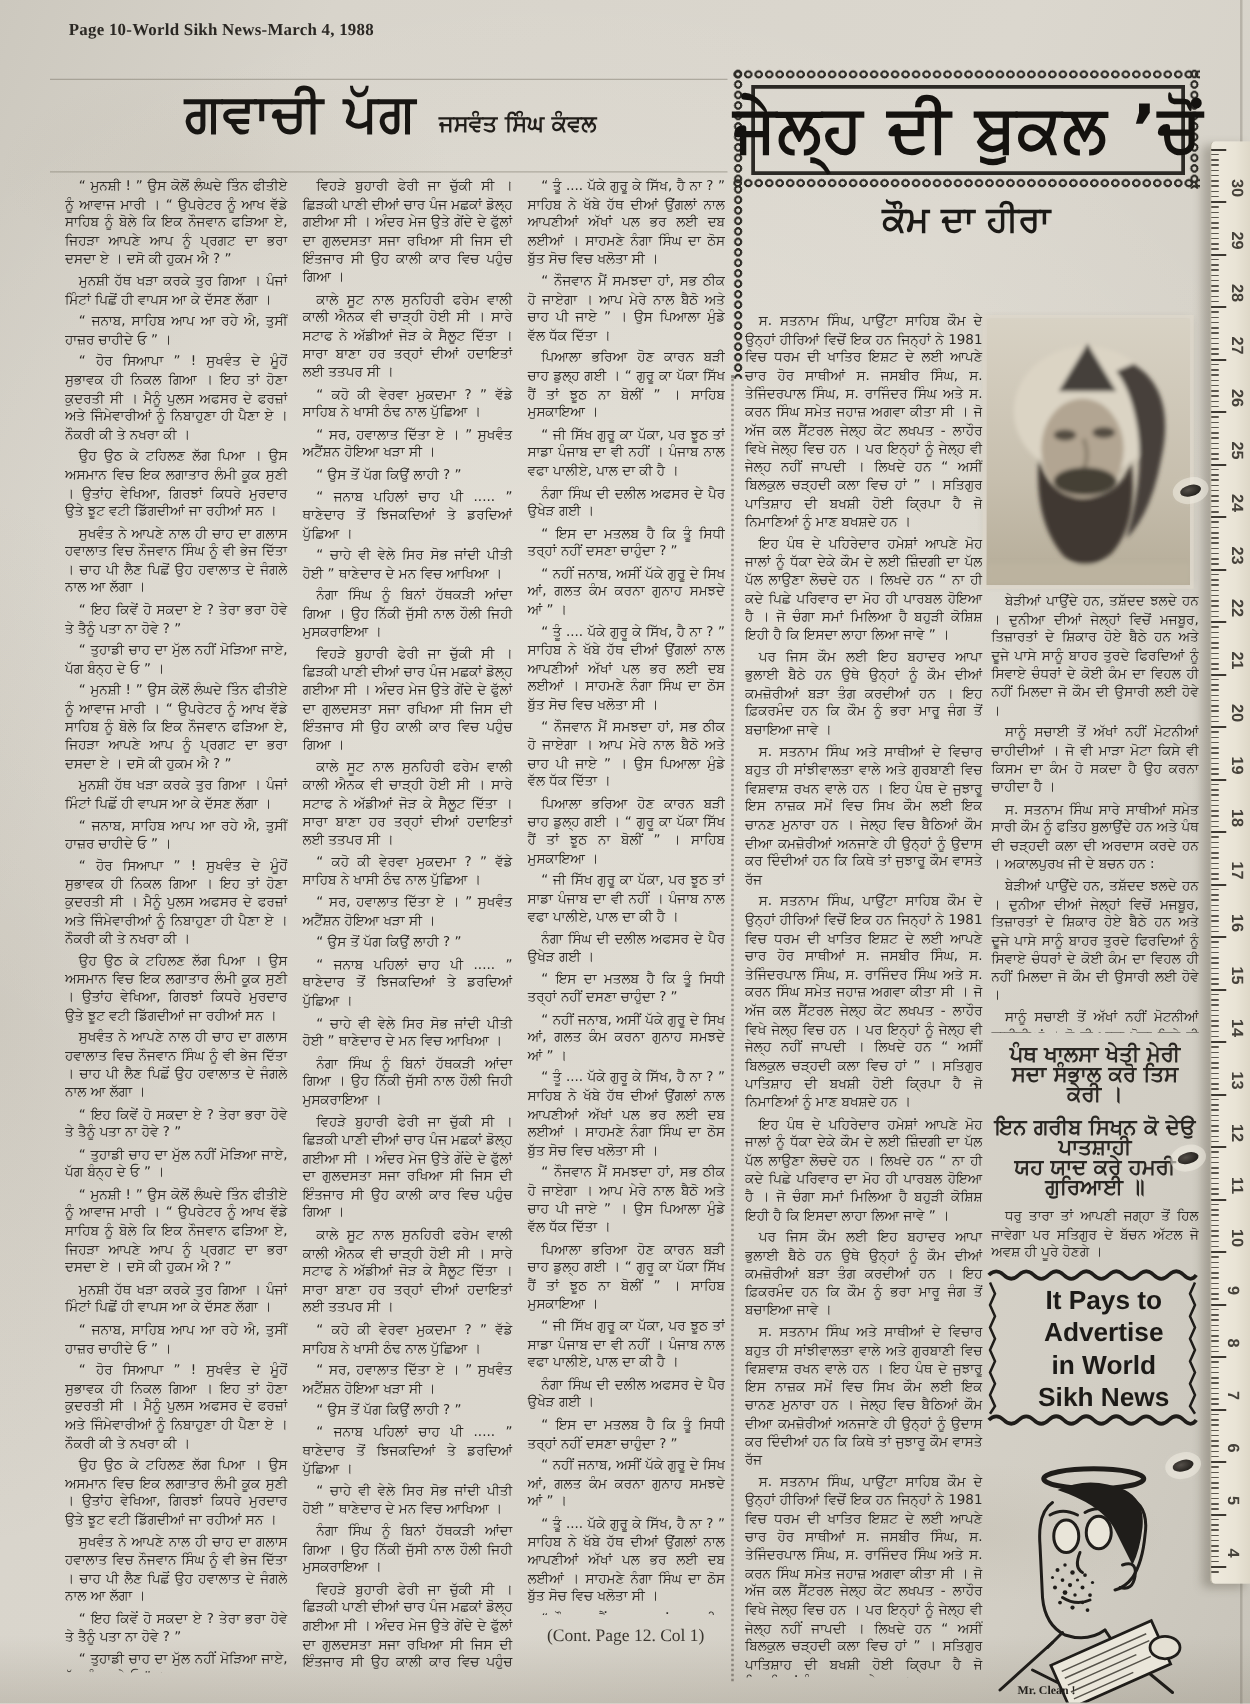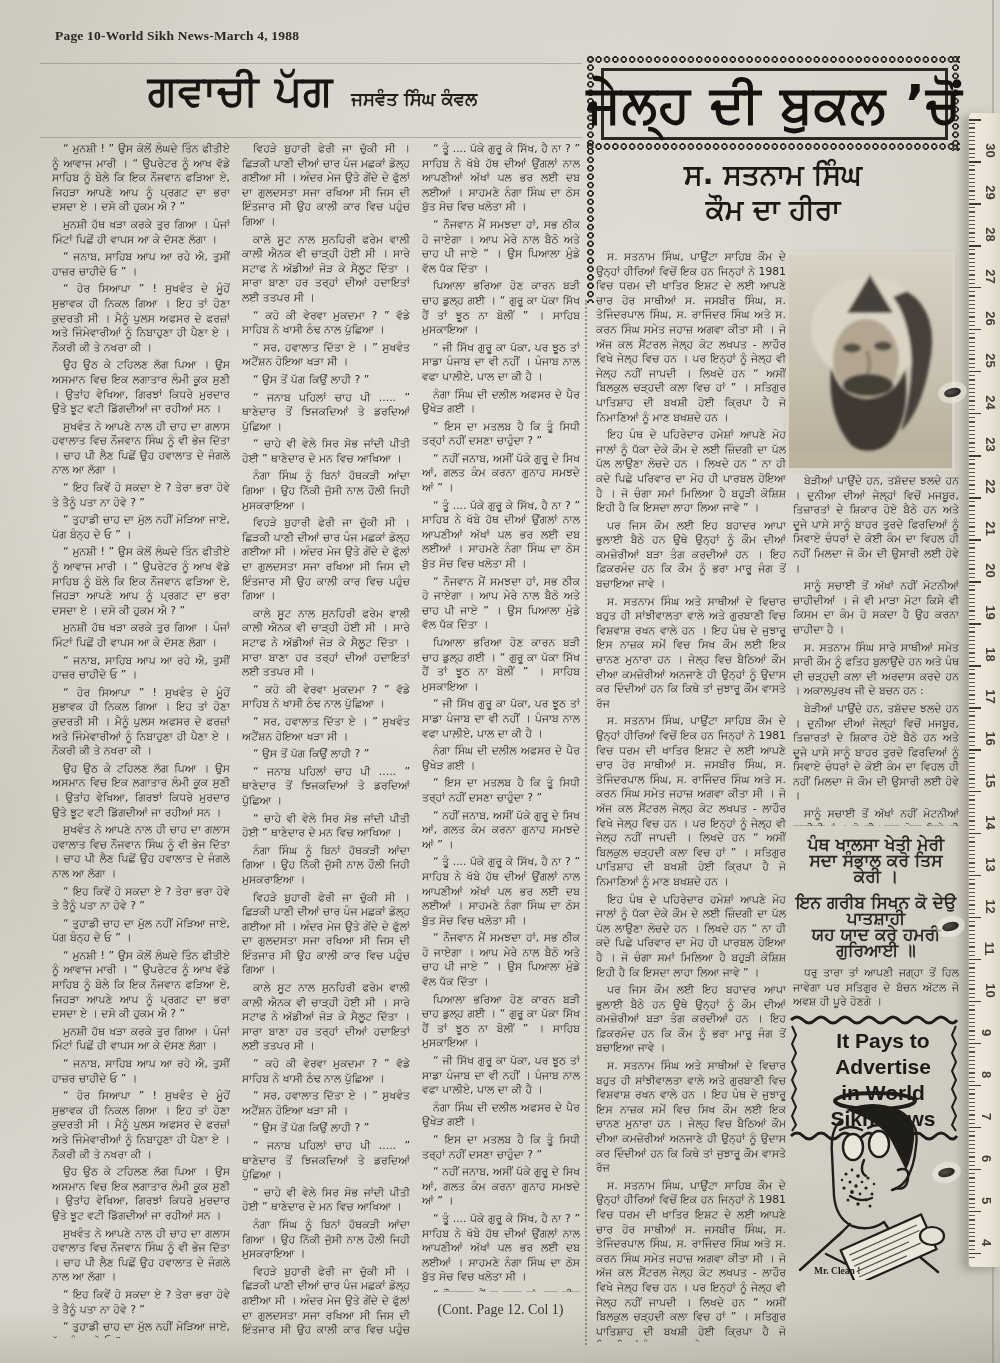--- a/index.html
+++ b/index.html
@@ -12,21 +12,21 @@
     color:#262421;
   }
   .stains{position:absolute;inset:0;pointer-events:none;
     background:
       radial-gradient(ellipse 220px 80px at 78% 90%, rgba(150,140,118,0.12), rgba(0,0,0,0) 70%),
       radial-gradient(ellipse 260px 120px at 18% 10%, rgba(160,150,128,0.10), rgba(0,0,0,0) 70%),
       radial-gradient(ellipse 200px 600px at 0% 60%, rgba(130,122,104,0.12), rgba(0,0,0,0) 70%),
       linear-gradient(to bottom, rgba(0,0,0,0) 96%, rgba(118,110,92,0.22) 100%);
   }
   .page-edge{position:absolute;top:0;bottom:0;left:992px;width:2px;background:rgba(100,94,82,0.28);}
-  .hdr{position:absolute;left:55px;top:28px;font-family:"Liberation Serif",serif;
+  .hdr{position:absolute;left:55px;top:16px;font-family:"Liberation Serif",serif;
        font-weight:bold;font-size:13.5px;color:#2b2824;letter-spacing:0.2px;}
   .hairline{position:absolute;height:1px;background:rgba(118,112,100,0.45);}
 
   
   .l-head{position:absolute;left:40px;top:66px;width:545px;display:flex;
           justify-content:center;align-items:baseline;gap:18px;}
   .l-headline{font-size:42px;font-weight:bold;color:#181613;letter-spacing:1px;}
   .l-byline{font-size:18px;font-weight:bold;color:#211e1a;}
   .col{position:absolute;top:142px;overflow:hidden;text-align:justify;}
   .col p.para{margin:0 0 3px 0;font-size:10.8px;line-height:14.6px;text-indent:11px;
@@ -66,21 +66,21 @@
          outline:3px solid rgba(222,216,204,0.8);box-shadow:0 0 6px rgba(90,84,70,0.3);}
 
   
   .adbox{position:absolute;left:788px;top:1014px;width:172px;height:128px;}
   .adbox .adlines{position:absolute;left:24px;right:6px;top:14px;text-align:center;}
   .adbox .line{font-family:"Liberation Sans",sans-serif;font-weight:bold;font-size:21px;
                line-height:26px;color:#1c1a17;}
   .adsvg{position:absolute;inset:0;}
 
   
-  .cartoon{position:absolute;left:780px;top:1084px;width:180px;height:196px;}
+  .cartoon{position:absolute;left:780px;top:1166px;width:180px;height:196px;}
   .cartoon .cap{position:absolute;left:34px;bottom:4px;font-family:"Liberation Serif",serif;
                 font-weight:bold;font-size:9.5px;color:#211f1b;}
 
   
   .ruler{position:absolute;left:968px;top:113px;width:32px;height:1154px;
      background:linear-gradient(to right,#efeadd 0%,#e9e4d6 60%,#ddd7c7 100%);
      border-radius:4px 0 0 4px;border-left:1px solid #b9b3a3;
      box-shadow:-6px 3px 8px rgba(85,80,66,0.35);}
   .ruler .mm{position:absolute;left:0;top:6px;bottom:6px;width:6px;
      background:repeating-linear-gradient(to bottom,#59544b 0 1.2px, rgba(0,0,0,0) 1.2px 4.2px);}
@@ -192,21 +192,20 @@
 <div class="vsep"></div>
 
 <div class="chain-h" style="left:586px;top:55px;width:374px;"></div>
 <div class="chain-h" style="left:586px;top:142px;width:374px;"></div>
 <div class="chain-v" style="left:586px;top:55px;height:248px;"></div>
 <div class="chain-v" style="left:951px;top:55px;height:96px;"></div>
 <div class="r-headbox">
   <span class="r-headline">ਜੇਲ੍ਹ ਦੀ ਬੁਕਲ ’ਚੋਂ</span>
 </div>
 <div class="r-sub">
-  <div class="s1">ਸ. ਸਤਨਾਮ ਸਿੰਘ</div>
   <div class="s2">ਕੌਮ ਦਾ ਹੀਰਾ</div>
 </div>
 
 <div class="col" id="rcolA">
     <p class="para">ਸ. ਸਤਨਾਮ ਸਿੰਘ, ਪਾਉਂਟਾ ਸਾਹਿਬ ਕੌਮ ਦੇ ਉਨ੍ਹਾਂ ਹੀਰਿਆਂ ਵਿਚੋਂ ਇਕ ਹਨ ਜਿਨ੍ਹਾਂ ਨੇ 1981 ਵਿਚ ਧਰਮ ਦੀ ਖਾਤਿਰ ਇਸ਼ਟ ਦੇ ਲਈ ਆਪਣੇ ਚਾਰ ਹੋਰ ਸਾਥੀਆਂ ਸ. ਜਸਬੀਰ ਸਿੰਘ, ਸ. ਤੇਜਿੰਦਰਪਾਲ ਸਿੰਘ, ਸ. ਰਾਜਿੰਦਰ ਸਿੰਘ ਅਤੇ ਸ. ਕਰਨ ਸਿੰਘ ਸਮੇਤ ਜਹਾਜ਼ ਅਗਵਾ ਕੀਤਾ ਸੀ । ਜੋ ਅੱਜ ਕਲ ਸੈਂਟਰਲ ਜੇਲ੍ਹ ਕੋਟ ਲਖਪਤ - ਲਾਹੌਰ ਵਿਖੇ ਜੇਲ੍ਹ ਵਿਚ ਹਨ । ਪਰ ਇਨ੍ਹਾਂ ਨੂੰ ਜੇਲ੍ਹ ਵੀ ਜੇਲ੍ਹ ਨਹੀਂ ਜਾਪਦੀ । ਲਿਖਦੇ ਹਨ “ ਅਸੀਂ ਬਿਲਕੁਲ ਚੜ੍ਹਦੀ ਕਲਾ ਵਿਚ ਹਾਂ ” । ਸਤਿਗੁਰ ਪਾਤਿਸ਼ਾਹ ਦੀ ਬਖਸ਼ੀ ਹੋਈ ਕ੍ਰਿਪਾ ਹੈ ਜੋ ਨਿਮਾਣਿਆਂ ਨੂੰ ਮਾਣ ਬਖਸ਼ਦੇ ਹਨ ।</p>
     <p class="para">ਇਹ ਪੰਥ ਦੇ ਪਹਿਰੇਦਾਰ ਹਮੇਸ਼ਾਂ ਆਪਣੇ ਮੋਹ ਜਾਲਾਂ ਨੂੰ ਧੱਕਾ ਦੇਕੇ ਕੌਮ ਦੇ ਲਈ ਜ਼ਿੰਦਗੀ ਦਾ ਪੱਲ ਪੱਲ ਲਾਉਣਾ ਲੋਚਦੇ ਹਨ । ਲਿਖਦੇ ਹਨ “ ਨਾ ਹੀ ਕਦੇ ਪਿਛੇ ਪਰਿਵਾਰ ਦਾ ਮੋਹ ਹੀ ਪਾਰਬਲ ਹੋਇਆ ਹੈ । ਜੋ ਚੰਗਾ ਸਮਾਂ ਮਿਲਿਆ ਹੈ ਬਹੁੜੀ ਕੋਸ਼ਿਸ਼ ਇਹੀ ਹੈ ਕਿ ਇਸਦਾ ਲਾਹਾ ਲਿਆ ਜਾਵੇ ” ।</p>
     <p class="para">ਪਰ ਜਿਸ ਕੌਮ ਲਈ ਇਹ ਬਹਾਦਰ ਆਪਾ ਭੁਲਾਈ ਬੈਠੇ ਹਨ ਉਥੇ ਉਨ੍ਹਾਂ ਨੂੰ ਕੌਮ ਦੀਆਂ ਕਮਜ਼ੋਰੀਆਂ ਬੜਾ ਤੰਗ ਕਰਦੀਆਂ ਹਨ । ਇਹ ਫ਼ਿਕਰਮੰਦ ਹਨ ਕਿ ਕੌਮ ਨੂੰ ਭਰਾ ਮਾਰੂ ਜੰਗ ਤੋਂ ਬਚਾਇਆ ਜਾਵੇ ।</p>
     <p class="para">ਸ. ਸਤਨਾਮ ਸਿੰਘ ਅਤੇ ਸਾਥੀਆਂ ਦੇ ਵਿਚਾਰ ਬਹੁਤ ਹੀ ਸਾਂਝੀਵਾਲਤਾ ਵਾਲੇ ਅਤੇ ਗੁਰਬਾਣੀ ਵਿਚ ਵਿਸ਼ਵਾਸ਼ ਰਖਨ ਵਾਲੇ ਹਨ । ਇਹ ਪੰਥ ਦੇ ਜੁਝਾਰੂ ਇਸ ਨਾਜ਼ਕ ਸਮੇਂ ਵਿਚ ਸਿਖ ਕੌਮ ਲਈ ਇਕ ਚਾਨਣ ਮੁਨਾਰਾ ਹਨ । ਜੇਲ੍ਹ ਵਿਚ ਬੈਠਿਆਂ ਕੌਮ ਦੀਆ ਕਮਜ਼ੋਰੀਆਂ ਅਨਜਾਣੇ ਹੀ ਉਨ੍ਹਾਂ ਨੂੰ ਉਦਾਸ ਕਰ ਦਿੰਦੀਆਂ ਹਨ ਕਿ ਕਿਥੇ ਤਾਂ ਜੁਝਾਰੂ ਕੌਮ ਵਾਸਤੇ ਰੱਜ</p>
     <p class="para">ਸ. ਸਤਨਾਮ ਸਿੰਘ, ਪਾਉਂਟਾ ਸਾਹਿਬ ਕੌਮ ਦੇ ਉਨ੍ਹਾਂ ਹੀਰਿਆਂ ਵਿਚੋਂ ਇਕ ਹਨ ਜਿਨ੍ਹਾਂ ਨੇ 1981 ਵਿਚ ਧਰਮ ਦੀ ਖਾਤਿਰ ਇਸ਼ਟ ਦੇ ਲਈ ਆਪਣੇ ਚਾਰ ਹੋਰ ਸਾਥੀਆਂ ਸ. ਜਸਬੀਰ ਸਿੰਘ, ਸ. ਤੇਜਿੰਦਰਪਾਲ ਸਿੰਘ, ਸ. ਰਾਜਿੰਦਰ ਸਿੰਘ ਅਤੇ ਸ. ਕਰਨ ਸਿੰਘ ਸਮੇਤ ਜਹਾਜ਼ ਅਗਵਾ ਕੀਤਾ ਸੀ । ਜੋ ਅੱਜ ਕਲ ਸੈਂਟਰਲ ਜੇਲ੍ਹ ਕੋਟ ਲਖਪਤ - ਲਾਹੌਰ ਵਿਖੇ ਜੇਲ੍ਹ ਵਿਚ ਹਨ । ਪਰ ਇਨ੍ਹਾਂ ਨੂੰ ਜੇਲ੍ਹ ਵੀ ਜੇਲ੍ਹ ਨਹੀਂ ਜਾਪਦੀ । ਲਿਖਦੇ ਹਨ “ ਅਸੀਂ ਬਿਲਕੁਲ ਚੜ੍ਹਦੀ ਕਲਾ ਵਿਚ ਹਾਂ ” । ਸਤਿਗੁਰ ਪਾਤਿਸ਼ਾਹ ਦੀ ਬਖਸ਼ੀ ਹੋਈ ਕ੍ਰਿਪਾ ਹੈ ਜੋ ਨਿਮਾਣਿਆਂ ਨੂੰ ਮਾਣ ਬਖਸ਼ਦੇ ਹਨ ।</p>
     <p class="para">ਇਹ ਪੰਥ ਦੇ ਪਹਿਰੇਦਾਰ ਹਮੇਸ਼ਾਂ ਆਪਣੇ ਮੋਹ ਜਾਲਾਂ ਨੂੰ ਧੱਕਾ ਦੇਕੇ ਕੌਮ ਦੇ ਲਈ ਜ਼ਿੰਦਗੀ ਦਾ ਪੱਲ ਪੱਲ ਲਾਉਣਾ ਲੋਚਦੇ ਹਨ । ਲਿਖਦੇ ਹਨ “ ਨਾ ਹੀ ਕਦੇ ਪਿਛੇ ਪਰਿਵਾਰ ਦਾ ਮੋਹ ਹੀ ਪਾਰਬਲ ਹੋਇਆ ਹੈ । ਜੋ ਚੰਗਾ ਸਮਾਂ ਮਿਲਿਆ ਹੈ ਬਹੁੜੀ ਕੋਸ਼ਿਸ਼ ਇਹੀ ਹੈ ਕਿ ਇਸਦਾ ਲਾਹਾ ਲਿਆ ਜਾਵੇ ” ।</p>

